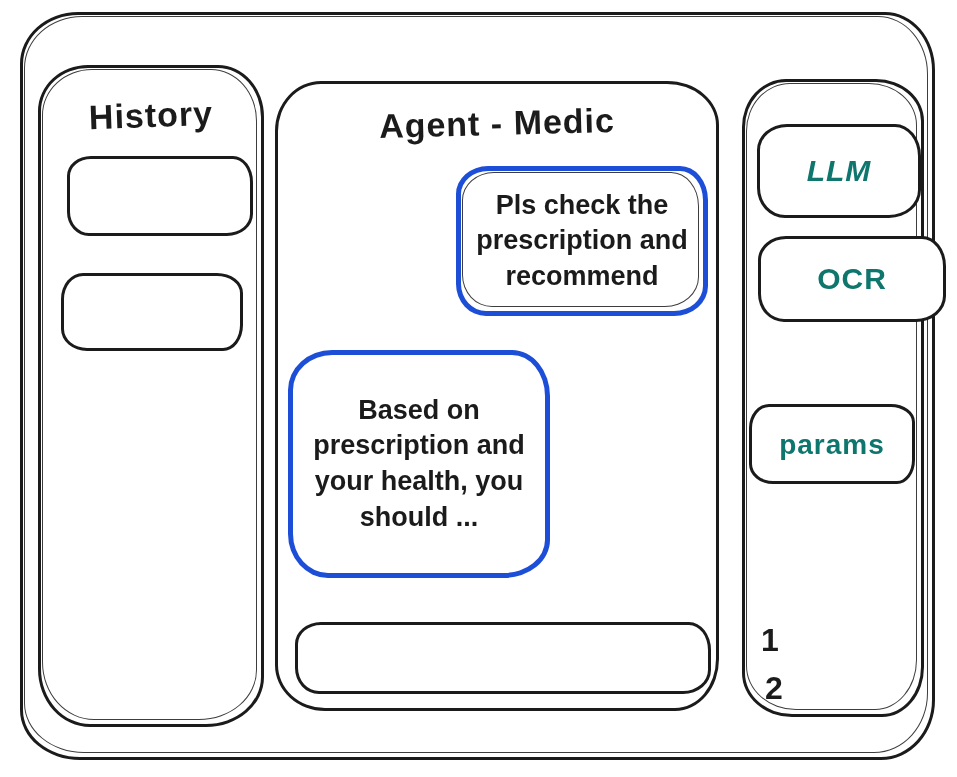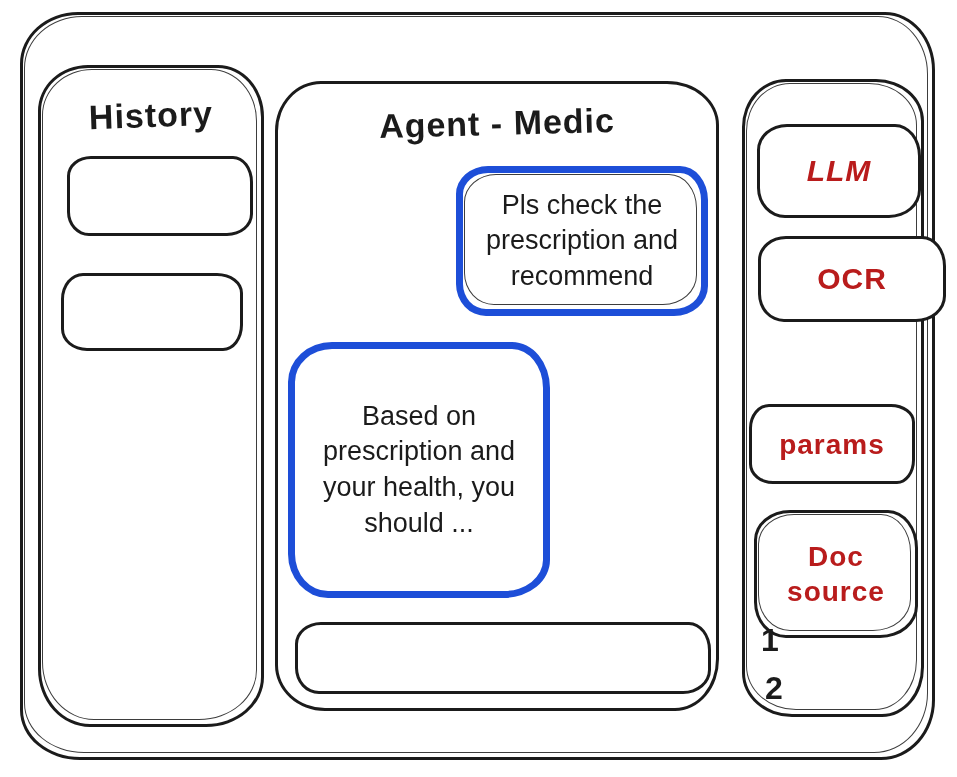--- a/index.html
+++ b/index.html
@@ -77,40 +77,40 @@
   
   .chat-panel {
     left: 252px; top: 66px;
     width: 444px; height: 630px;
     border-radius: 46px 52px 44px 50px / 50px 44px 52px 46px;
   }
   .chat-panel .panel-title { top: 20px; transform: rotate(-1.5deg); }
 
   .bubble {
     position: absolute;
-    border: 7px solid #1d4ed8;
+    border: 5px solid #1d4ed8;
     background: #fff;
     box-sizing: border-box;
     display: flex;
     align-items: center;
     justify-content: center;
     text-align: center;
     font-size: 27px;
-    font-weight: 400;
+    font-weight: 700;
     line-height: 1.32;
     padding: 18px 12px;
   }
   .bubble.user {
     right: 8px; top: 82px;
     width: 252px; height: 150px;
     border-radius: 32px 28px 34px 30px / 28px 34px 30px 32px;
   }
   .bubble.assistant {
-    left: 10px; top: 258px;
-    width: 262px; height: 256px;
+    left: 10px; top: 266px;
+    width: 262px; height: 228px;
     border-radius: 44px 38px 46px 40px / 40px 46px 38px 44px;
     justify-content: center;
   }
 
   .chat-input {
     position: absolute;
     left: 17px; top: 538px;
     width: 416px; height: 72px;
     border: 3px solid #1b1b1b;
     border-radius: 26px 22px 28px 24px / 22px 28px 24px 26px;
@@ -131,21 +131,21 @@
   }
   .tool-btn {
     position: absolute;
     border: 3px solid #1b1b1b;
     background: #fff;
     box-sizing: border-box;
     font-family: inherit;
     font-size: 30px;
     font-weight: 700;
     letter-spacing: 1px;
-    color: #b91c1c;
+    color: #0f766e;
     display: flex;
     align-items: center;
     justify-content: center;
     text-align: center;
     line-height: 1.25;
     cursor: pointer;
     padding: 16px;
   }
   .tool-btn.llm {
     left: 12px; top: 42px;
@@ -204,19 +204,18 @@
         <span>Based on prescription and your health, you should ...</span>
       </div>
 
       <input class="chat-input" type="text" placeholder="" style="">
     </main>
 
     <aside class="sketch double sidebar-right">
       <button class="tool-btn llm">LLM</button>
       <button class="tool-btn ocr">OCR</button>
       <button class="tool-btn params">params</button>
-      <button class="tool-btn doc double">Doc source</button>
       <div class="doc-num one">1</div>
       <div class="doc-num two">2</div>
     </aside>
 
   </div>
 </div>
 
 </body></html>

